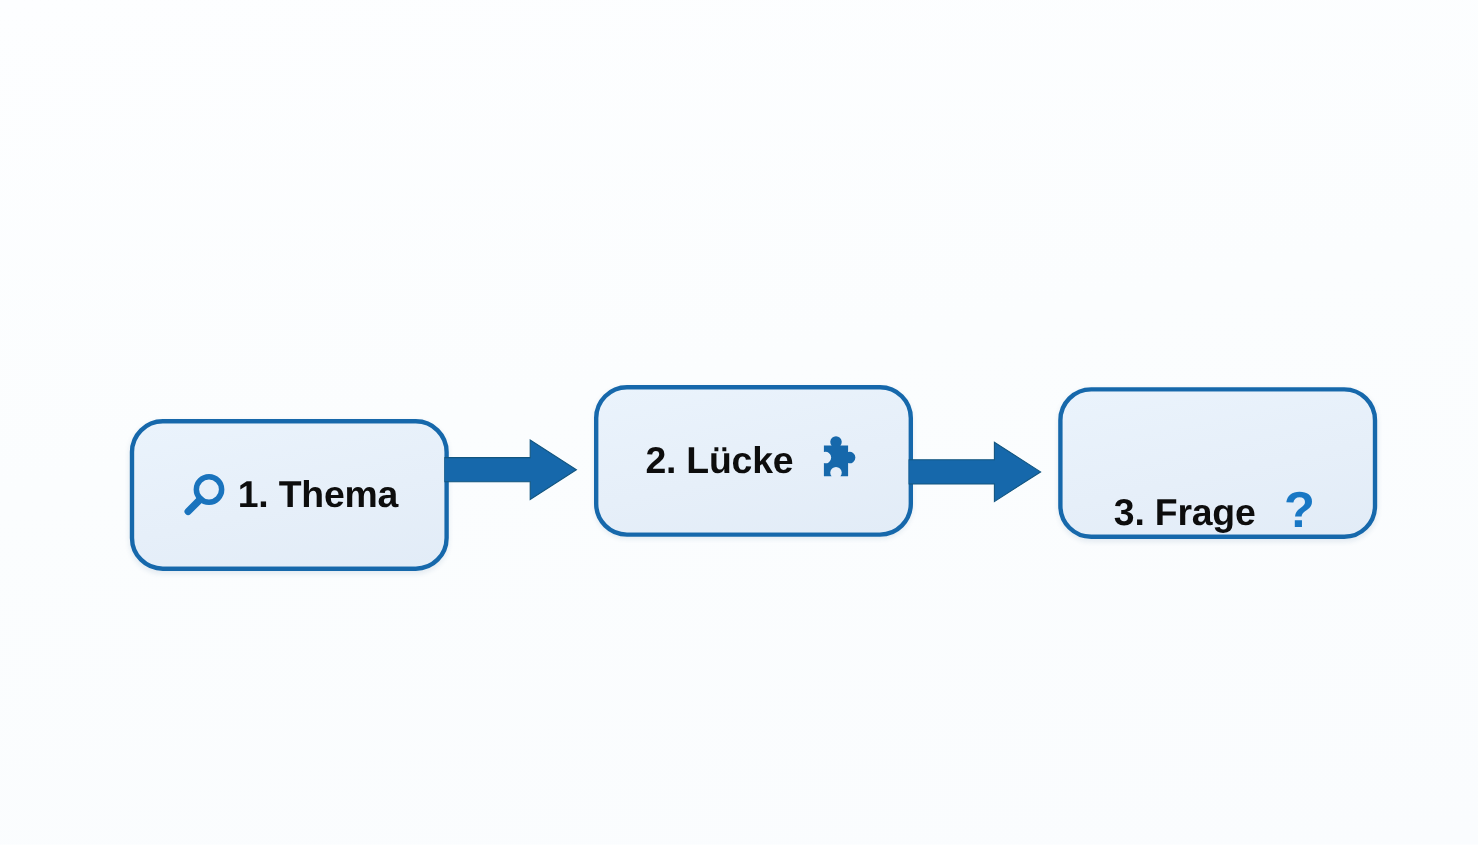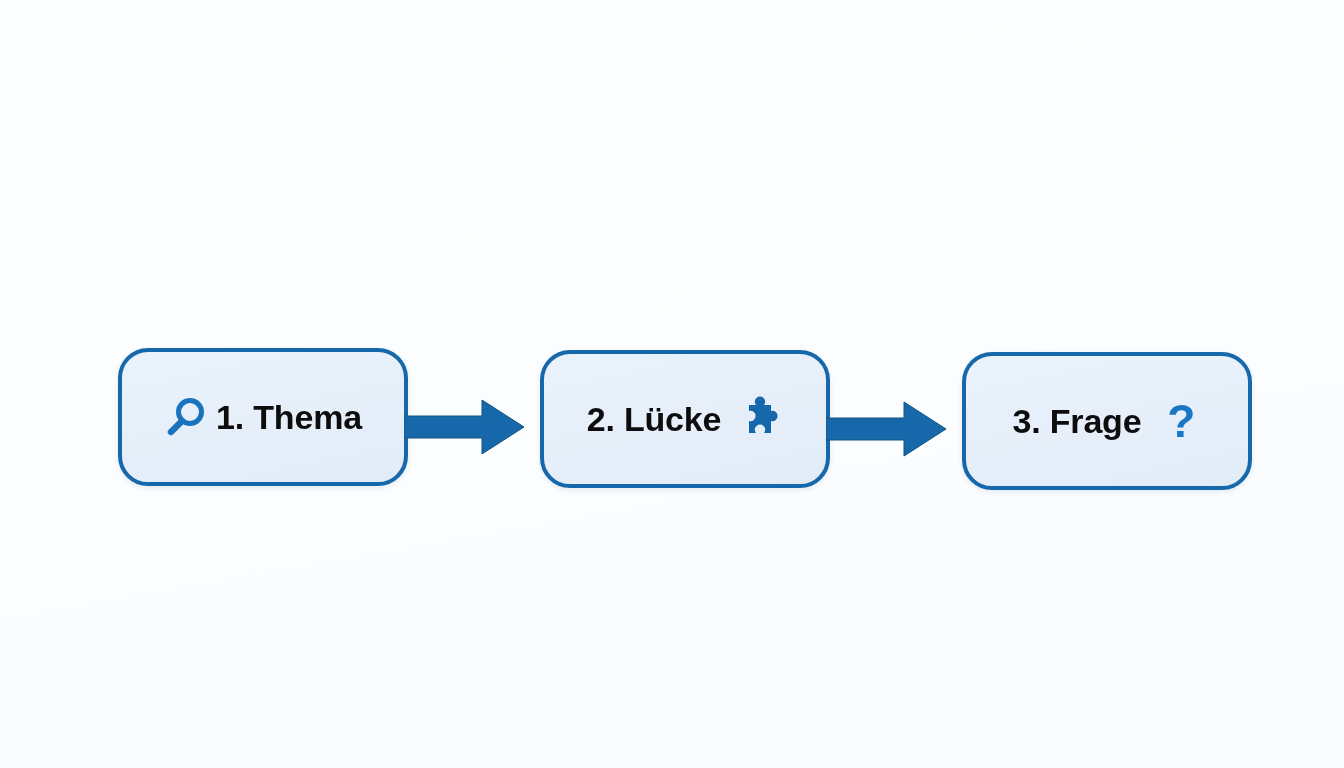--- a/index.html
+++ b/index.html
@@ -48,23 +48,23 @@
     box-sizing: border-box;
     border: 4px solid #1668ab;
     border-radius: 30px;
     background: linear-gradient(168deg, #eaf3fc 0%, #e6eff9 55%, #e2ecf7 100%);
     box-shadow: 0 2px 5px rgba(30, 80, 130, 0.10);
     display: flex;
     align-items: center;
     justify-content: center;
     gap: 10px;
   }
-  .flow-step.s1 { left: 118px; }
+  .flow-step.s1 { left: 118px; margin-top: 33px; }
   .flow-step.s2 { left: 540px; top: 2px; }
-  .flow-step.s3 { left: 962px; top: 4px; }
+  .flow-step.s3 { left: 962px; top: 4px; align-items: flex-end; }
 
   .step-label {
     font-size: 34px;
     font-weight: bold;
     color: #0d0d0d;
     letter-spacing: -0.2px;
     white-space: nowrap;
   }
 
   .step-icon {

